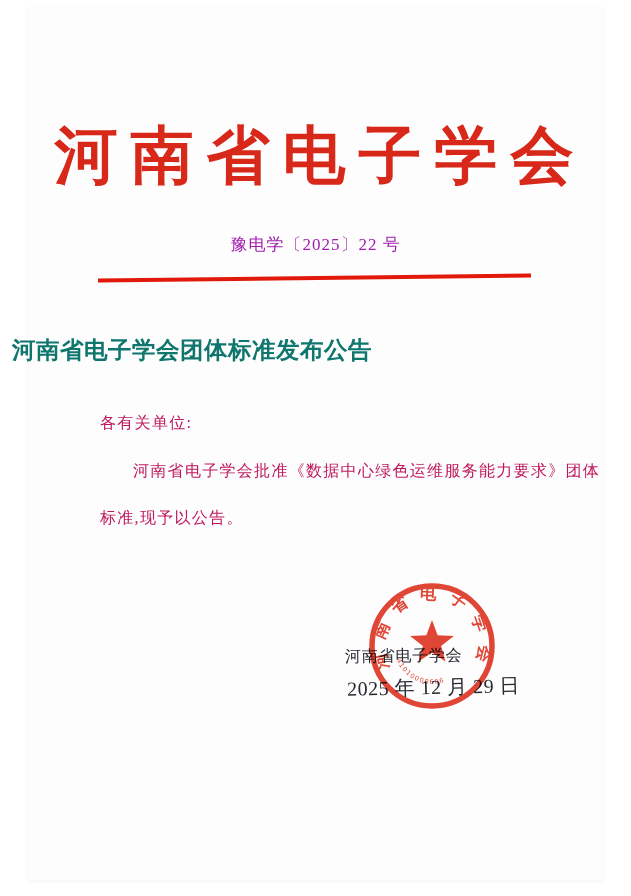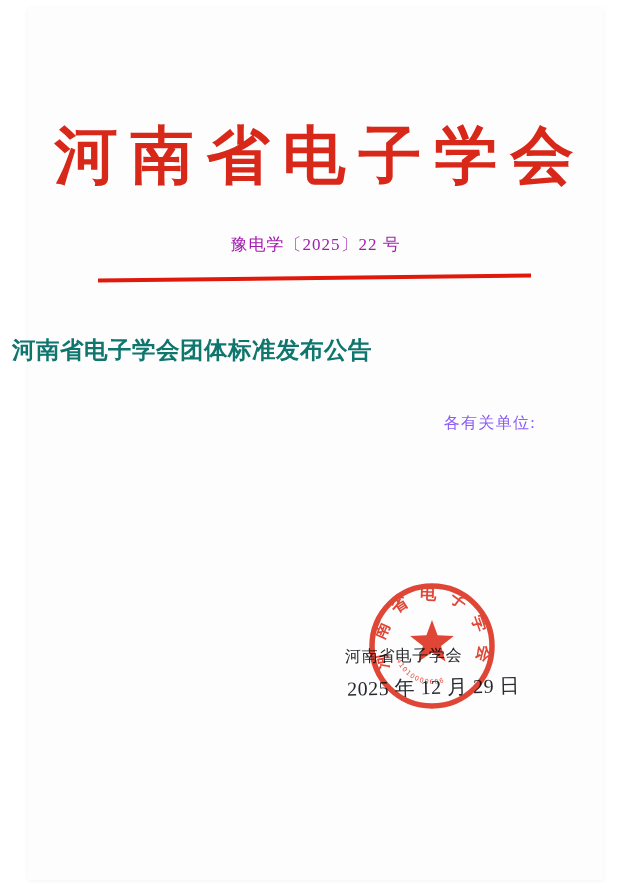--- a/index.html
+++ b/index.html
@@ -25,21 +25,21 @@
   .red-rule{
     position:absolute;top:276px;left:98px;width:433px;height:4px;
     background:#e0190b;transform:rotate(-0.66deg);
   }
   .doc-heading{
     position:absolute;top:334px;left:12px;width:631px;
     color:#0f766e;font-weight:700;font-size:23.5px;letter-spacing:.5px;white-space:nowrap;
   }
   .body-block{
     position:absolute;top:399px;left:100px;width:436px;
-    color:#8b5cf6;font-size:16px;letter-spacing:1.3px;line-height:47.5px;text-align:right;
+    color:#be185d;font-size:16px;letter-spacing:1.3px;line-height:47.5px;
   }
   .body-line{white-space:nowrap;}
   .indent{padding-left:33px;}
   .signer-line{
     position:absolute;left:345px;top:646px;color:#26292e;
     font-size:16px;letter-spacing:.8px;transform:rotate(-0.8deg);white-space:nowrap;
   }
   .date-line{
     position:absolute;left:347px;top:674px;color:#26292e;
     font-size:20px;letter-spacing:.5px;transform:rotate(-1.2deg);white-space:nowrap;
@@ -62,20 +62,22 @@
 <div class="org-title">河南省电子学会</div>
 
 <div class="doc-number">豫电学〔2025〕22 号</div>
 
 <div class="red-rule"></div>
 
 <div class="doc-heading">河南省电子学会团体标准发布公告</div>
 
 <div class="body-block">
   <div class="body-line">各有关单位:</div>
+  <div class="body-line indent">河南省电子学会批准《数据中心绿色运维服务能力要求》团体</div>
+  <div class="body-line">标准,现予以公告。</div>
 </div>
 
 <div class="signer-line">河南省电子学会</div>
 <div class="date-line">2025 年 12 月 29 日</div>
 
 <svg class="seal" viewBox="0 0 170 170" aria-hidden="true">
   <g transform="translate(5,5)">
 
     <circle cx="80" cy="80" r="60" fill="none" stroke="#df3220" stroke-width="5.5"></circle>
 

